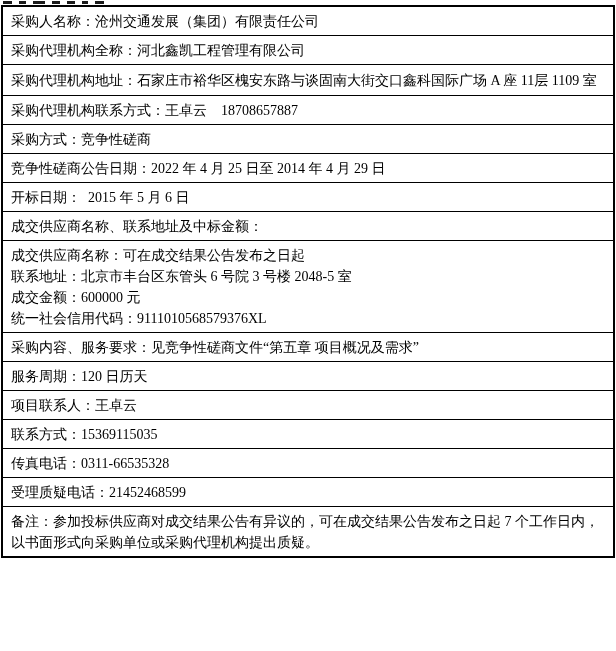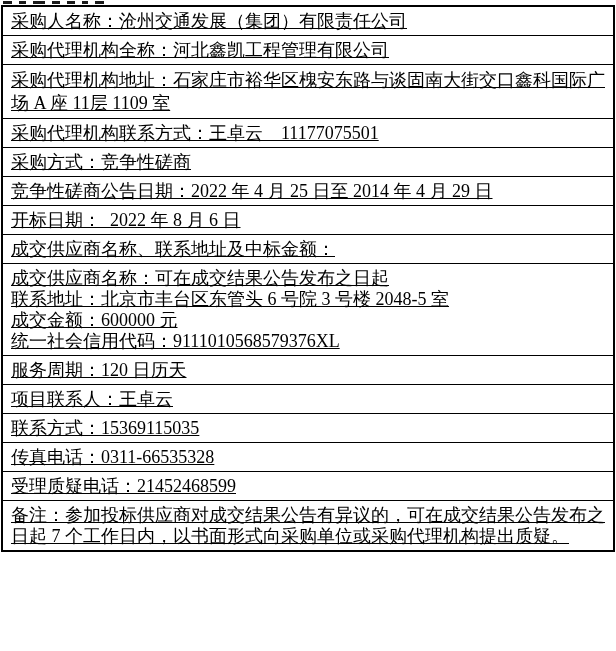--- a/index.html
+++ b/index.html
@@ -31,25 +31,24 @@
     margin-right: 7px;
     vertical-align: top;
   }
   .doc-table {
     border: 2px solid #000000;
     margin: 0 1px;
   }
   .row {
     border-bottom: 1px solid #000000;
     padding: 4px 8px 3px 8px;
-    font-size: 18px;
+    font-size: 14px;
     line-height: 21px;
     white-space: pre-wrap;
     word-break: break-all;
-    text-decoration: underline;
   }
   .row:last-child {
     border-bottom: none;
   }
   .row.loose {
     line-height: 23px;
   }
   .cell-line {
     white-space: pre-wrap;
     word-break: break-all;
@@ -59,26 +58,27 @@
 <body>
 
 <div class="page" style="background: rgb(255, 255, 255); color: rgb(0, 0, 0);">
   <div class="fragment">
     <span class="frag-dash" style="width:9px"></span><span class="frag-dash" style="width:7px"></span><span class="frag-dash" style="width:12px"></span><span class="frag-dash" style="width:8px"></span><span class="frag-dash" style="width:8px"></span><span class="frag-dash" style="width:6px"></span><span class="frag-dash" style="width:9px"></span>
   </div>
   <div class="doc-table">
       <div class="row"><div class="cell-line">采购人名称：沧州交通发展（集团）有限责任公司</div></div>
       <div class="row"><div class="cell-line">采购代理机构全称：河北鑫凯工程管理有限公司</div></div>
       <div class="row loose"><div class="cell-line">采购代理机构地址：石家庄市裕华区槐安东路与谈固南大街交口鑫科国际广场 A 座 11层 1109 室</div></div>
-      <div class="row"><div class="cell-line">采购代理机构联系方式：王卓云    11177075501</div></div>
+      <div class="row"><div class="cell-line">采购代理机构联系方式：王卓云    18708657887</div></div>
       <div class="row"><div class="cell-line">采购方式：竞争性磋商</div></div>
       <div class="row"><div class="cell-line">竞争性磋商公告日期：2022 年 4 月 25 日至 2014 年 4 月 29 日</div></div>
-      <div class="row"><div class="cell-line">开标日期：  2022 年 8 月 6 日</div></div>
+      <div class="row"><div class="cell-line">开标日期：  2015 年 5 月 6 日</div></div>
       <div class="row"><div class="cell-line">成交供应商名称、联系地址及中标金额：</div></div>
       <div class="row"><div class="cell-line">成交供应商名称：可在成交结果公告发布之日起</div><div class="cell-line">联系地址：北京市丰台区东管头 6 号院 3 号楼 2048-5 室</div><div class="cell-line">成交金额：600000 元</div><div class="cell-line">统一社会信用代码：9111010568579376XL</div></div>
+      <div class="row"><div class="cell-line">采购内容、服务要求：见竞争性磋商文件“第五章 项目概况及需求”</div></div>
       <div class="row"><div class="cell-line">服务周期：120 日历天</div></div>
       <div class="row"><div class="cell-line">项目联系人：王卓云</div></div>
       <div class="row"><div class="cell-line">联系方式：15369115035</div></div>
       <div class="row"><div class="cell-line">传真电话：0311-66535328</div></div>
       <div class="row"><div class="cell-line">受理质疑电话：21452468599</div></div>
       <div class="row"><div class="cell-line">备注：参加投标供应商对成交结果公告有异议的，可在成交结果公告发布之日起 7 个工作日内，以书面形式向采购单位或采购代理机构提出质疑。</div></div>
     </div>
 </div>
 
 </body></html>

